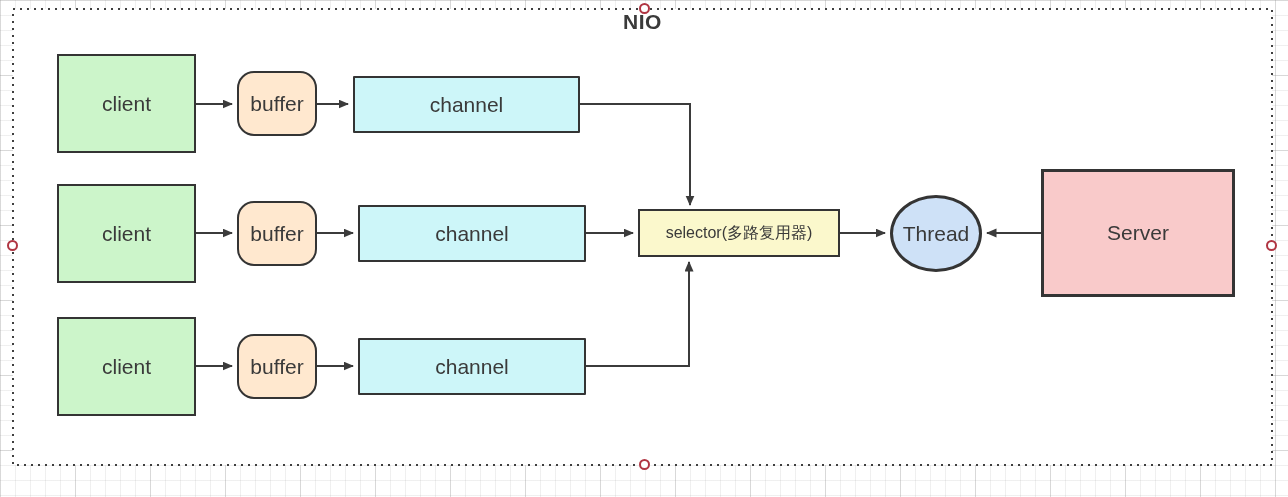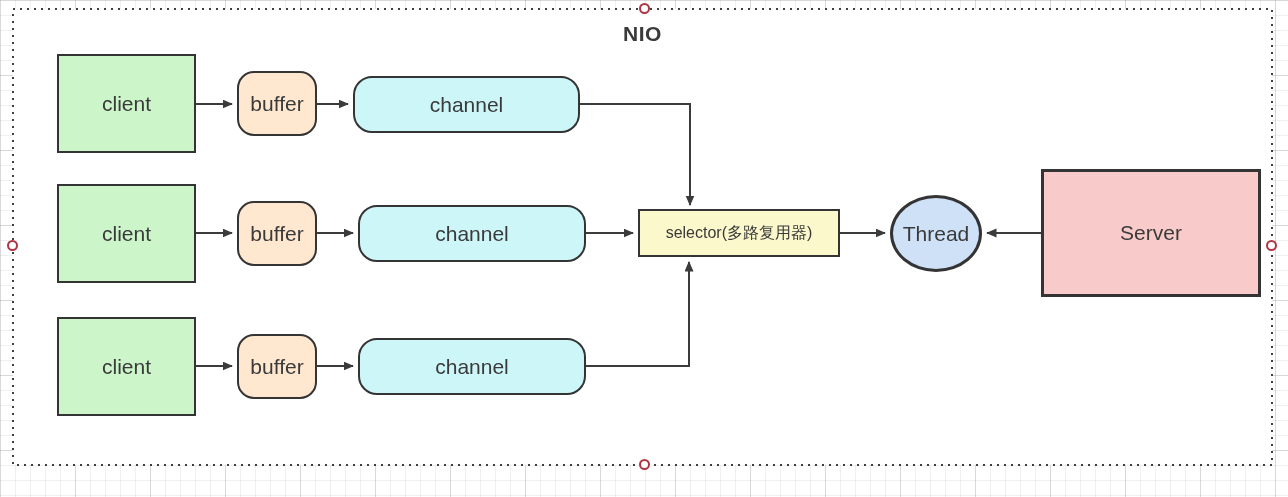--- a/index.html
+++ b/index.html
@@ -18,21 +18,21 @@
   svg.layer{position:absolute;left:0;top:0;}
 
   .node{
     position:absolute;box-sizing:border-box;
     display:flex;align-items:center;justify-content:center;
     border:2px solid var(--shape-border,#343434);
     color:#3a3a3a;font-size:21px;
   }
   .client{background:var(--client-fill,#ccf5ca);}
   .buffer{background:var(--buffer-fill,#ffe8cf);border-radius:17px;}
-  .channel{background:var(--channel-fill,#cdf6f9);border-radius:19px;}
+  .channel{background:var(--channel-fill,#cdf6f9);border-radius:1px;}
   .selector{background:var(--selector-fill,#fbf8cc);font-size:16px;}
   .thread{
     background:var(--thread-fill,#cee1f7);
     border-radius:50%;border-width:3px;
   }
   .server{background:var(--server-fill,#f9caca);border-width:3px;}
 
   
   .client.r1{left:57px;top:54px;width:139px;height:99px;}
   .buffer.r1{left:237px;top:71px;width:80px;height:65px;}
@@ -41,27 +41,26 @@
   .client.r2{left:57px;top:184px;width:139px;height:99px;}
   .buffer.r2{left:237px;top:201px;width:80px;height:65px;}
   .channel.r2{left:358px;top:205px;width:228px;height:57px;}
 
   .client.r3{left:57px;top:317px;width:139px;height:99px;}
   .buffer.r3{left:237px;top:334px;width:80px;height:65px;}
   .channel.r3{left:358px;top:338px;width:228px;height:57px;}
 
   .selector{left:638px;top:209px;width:202px;height:48px;text-align:right;}
   .thread{left:890px;top:195px;width:92px;height:77px;}
-  .server{left:1041px;top:169px;width:220px;height:128px;}
+  .server{left:1041px;top:169px;width:194px;height:128px;}
 
   .diagram-title{
     position:absolute;left:13px;top:10px;width:1259px;
     text-align:center;font-weight:bold;font-size:21px;color:#3a3a3a;
     letter-spacing:.5px;
-    margin-top:12px;
   }
 
   .handle{
     position:absolute;width:11px;height:11px;border-radius:50%;
     background:#fff;border:2px solid var(--selection-handle,#b03542);
     box-sizing:border-box;
   }
   .handle.top{left:639px;top:3px;}
   .handle.bottom{left:639px;top:459px;}
   .handle.left{left:7px;top:240px;}

